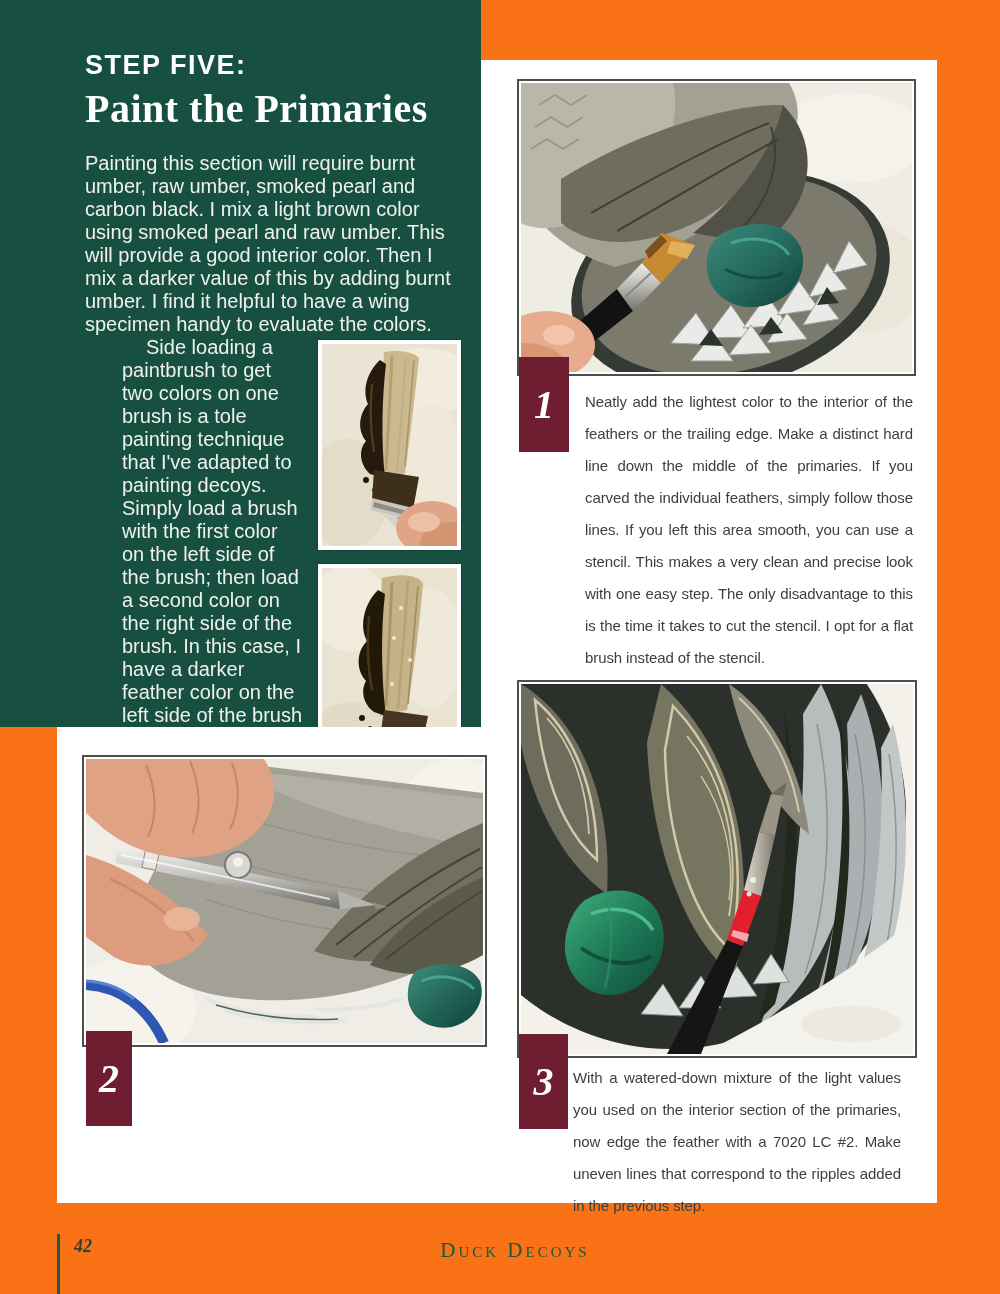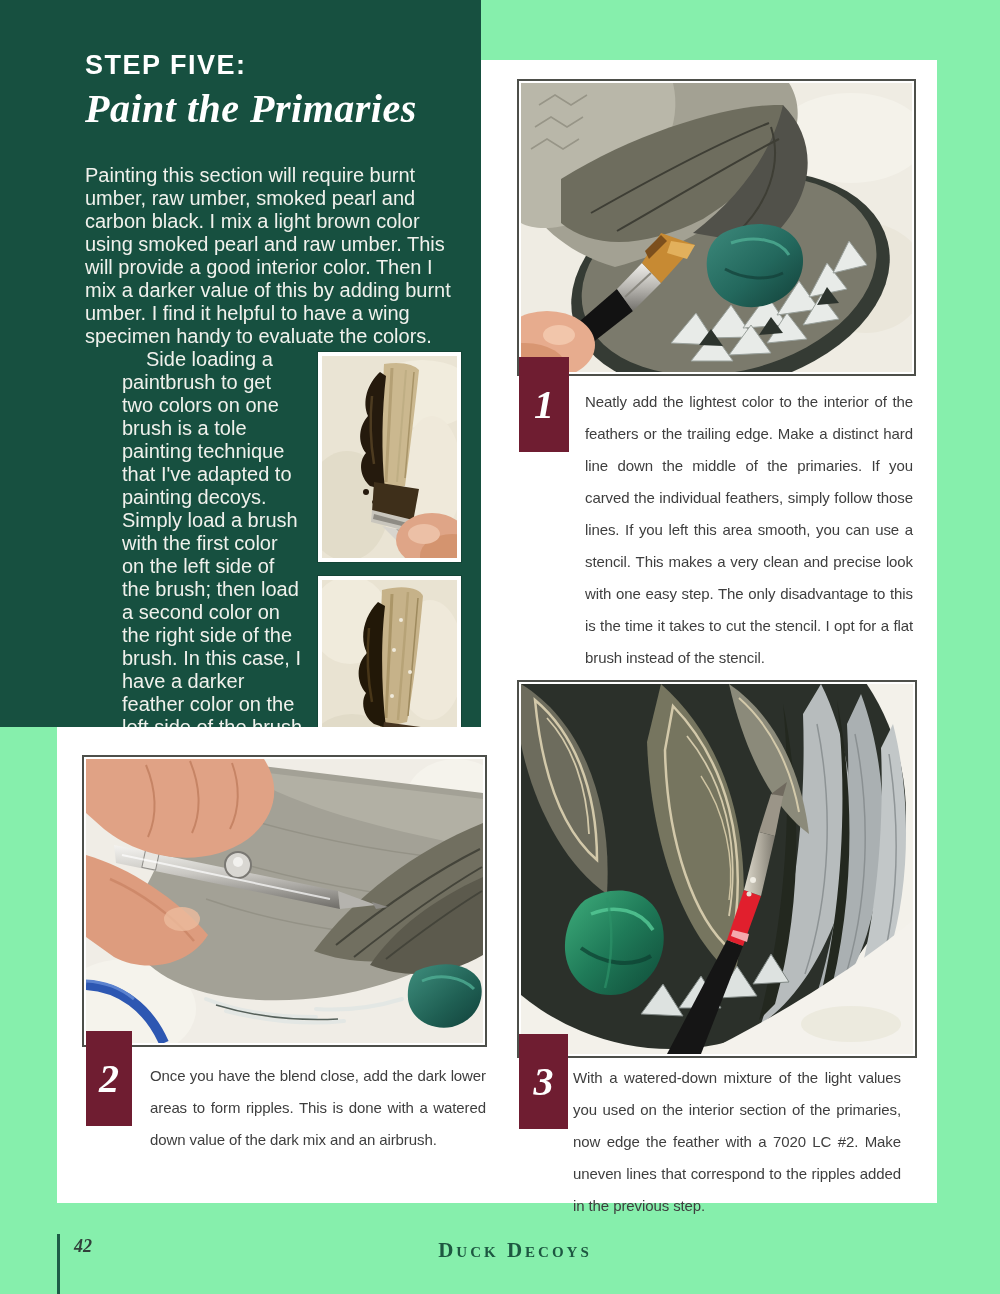--- a/index.html
+++ b/index.html
@@ -1,40 +1,40 @@
 <!DOCTYPE html>
 <html><head>
 <meta charset="utf-8">
 <style>
   * { margin:0; padding:0; box-sizing:border-box; }
   html,body { background:#e9dccb; }
   body { font-family:"Liberation Sans", sans-serif; }
   .page {
     position:relative; width:1000px; height:1294px;
-    background:#86efac; overflow:hidden;
+    background:#f97316; overflow:hidden;
   }
   .content-sheet {
     position:absolute; left:57px; top:60px; width:880px; height:1143px;
     background:#ffffff;
   }
 
   
   .green-panel {
     position:absolute; left:0; top:0; width:481px; height:727px;
     background:#175040; color:#f2f3ee; overflow:hidden;
     padding:50px 20px 0 85px;
   }
   .kicker {
     font-family:"Liberation Sans", sans-serif;
     font-weight:bold; font-size:27px; letter-spacing:1.5px; color:#ffffff;
   }
   .panel-title {
     font-family:"Liberation Serif", serif;
-    font-style:italic; font-weight:bold; font-size:40px; color:#ffffff;
-    margin-top:4px; margin-bottom:32px; letter-spacing:.5px;
+    font-weight:bold; font-size:40px; color:#ffffff;
+    margin-top:4px; margin-bottom:20px; letter-spacing:.5px;
   }
   .panel-text { font-size:20px; line-height:23px; color:#f0f1ec; }
   .panel-flow { width:376px; }
   .side-photos { float:right; width:143px; margin:4px 0 0 13px; }
   .mini-photo {
     background:#ffffff; padding:4px; margin-bottom:14px;
     box-shadow:0 0 0 1px rgba(0,0,0,.15);
   }
   .mini-photo svg { display:block; width:135px; }
   .indent { text-indent:24px;margin-left:37px; }
@@ -61,21 +61,21 @@
 
   
   .footer-rule { position:absolute; left:57px; top:1234px; width:3px; height:60px; background:#1d5c46; }
   .page-number {
     position:absolute; left:74px; top:1236px;
     font-family:"Liberation Serif", serif; font-style:italic; font-weight:bold;
     font-size:18px; color:#31403a;
   }
   .book-title {
     position:absolute; left:57px; top:1238px; width:880px; text-align:center;
-    font-family:"Liberation Serif", serif; font-weight:bold; font-size:21px;
+    font-family:"Liberation Serif", serif; font-weight:normal; font-size:21px;
     font-variant:small-caps; letter-spacing:3px; color:#1d5741;padding-left:36px;
   }
 </style>
 </head>
 <body>
 
 <div class="page">
 
   <div class="content-sheet"></div>
 
@@ -301,21 +301,20 @@
       </g>
       <path d="M0,96 C42,108 92,140 122,176 C102,208 58,214 28,198 L0,178 Z" fill="#dd9c7e"></path>
       <path d="M24,120 C56,134 88,158 108,182" stroke="#c88263" stroke-width="2.5" fill="none" opacity=".7"></path>
       <ellipse cx="96" cy="160" rx="18" ry="12" fill="#ecbb9e" opacity=".8"></ellipse>
     </svg>
   </figure>
 
   <div class="step-box" style="left:86px; top:1031px; width:46px; height:95px;">
     <span>2</span>
   </div>
-  <p class="caption" style="left:150px; top:1060px; width:336px;">Once you have the blend close, add the dark lower areas to form ripples. This is done with a watered down value of the dark mix and an airbrush.</p>
 
   <figure class="photo-frame" style="left:517px; top:680px;">
     <svg width="392" height="370" viewBox="0 0 392 370" role="img">
       <defs>
         <linearGradient id="teal3" x1="0" y1="0" x2="1" y2="1">
           <stop offset="0" stop-color="#3fae7c"></stop>
             <stop offset=".5" stop-color="#1f7a58"></stop>
             <stop offset="1" stop-color="#0f4a38"></stop>
         </linearGradient>
         <linearGradient id="metal3" x1="0" y1="0" x2="1" y2="0">

